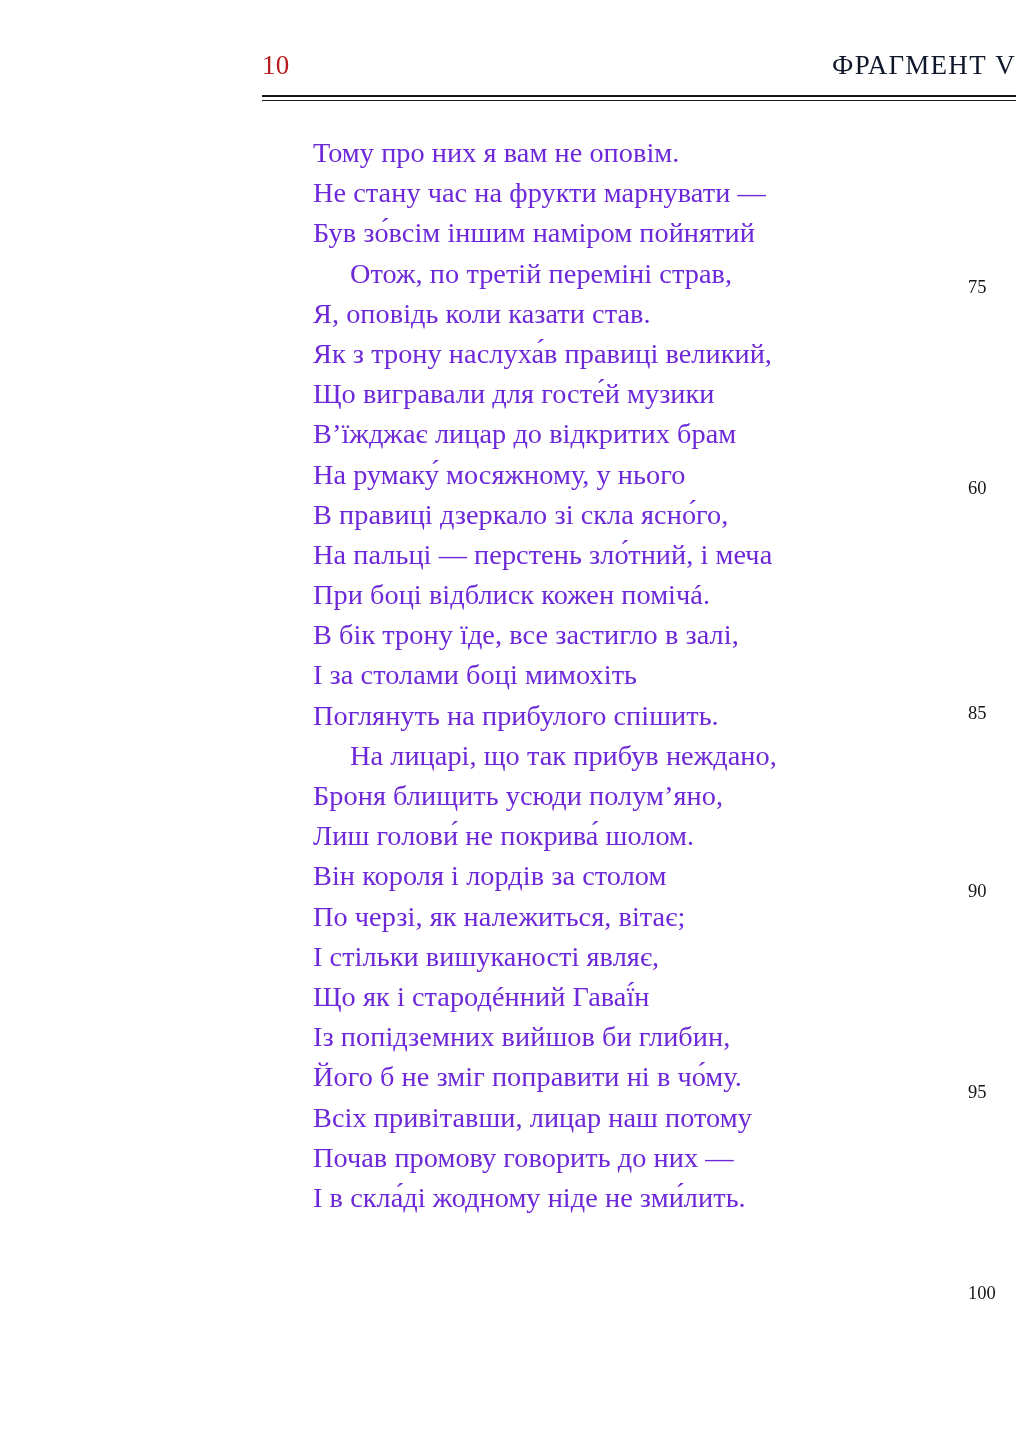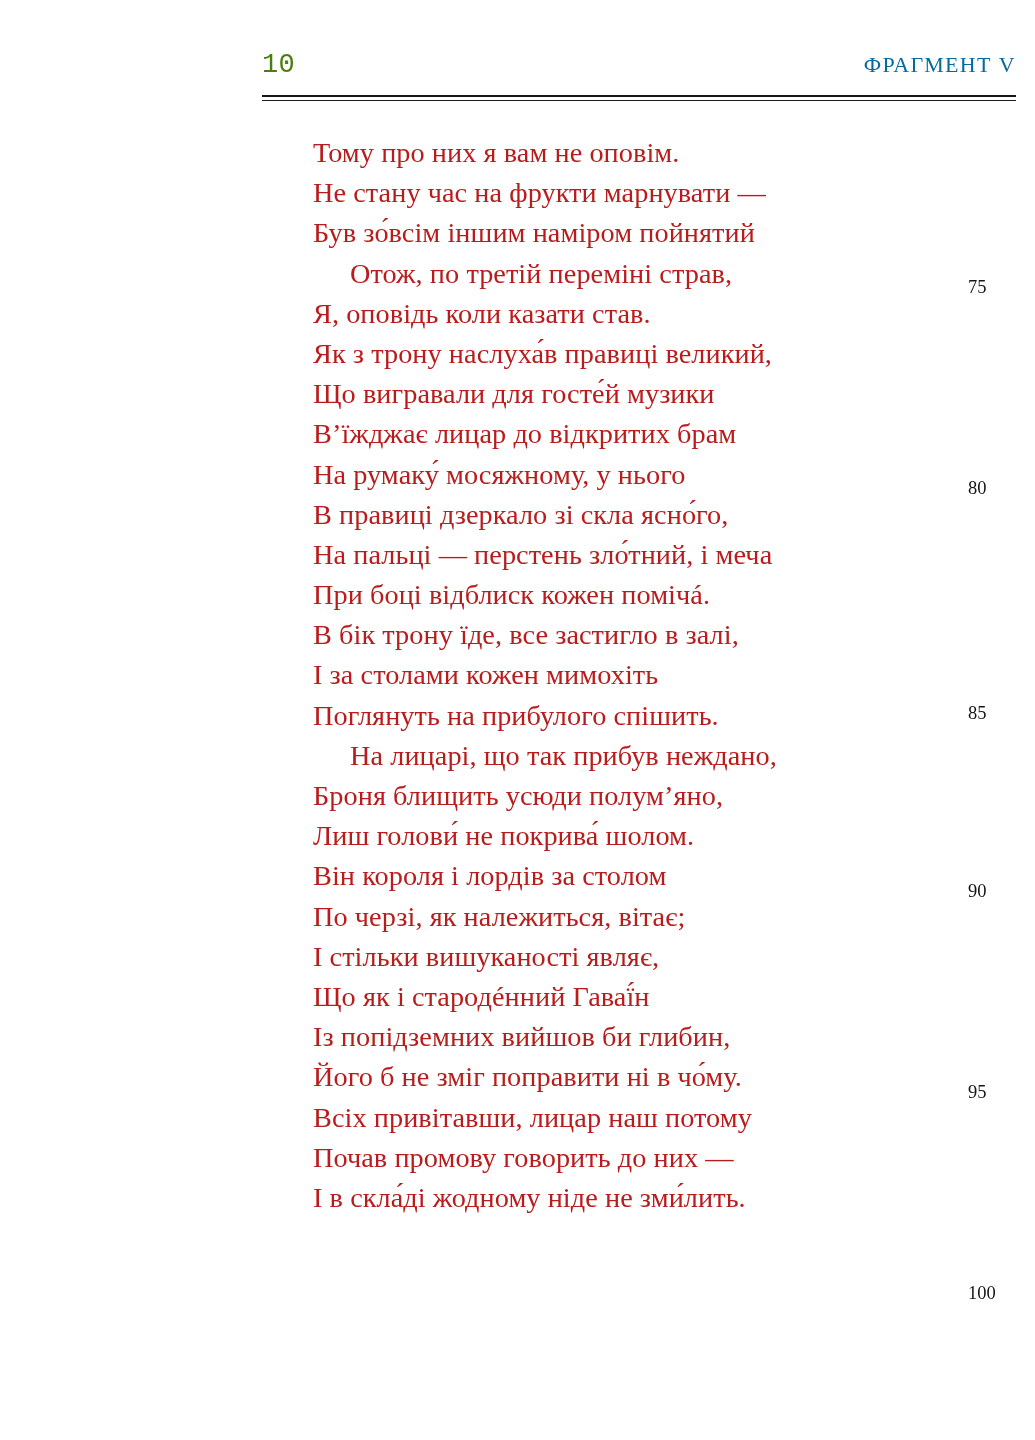--- a/index.html
+++ b/index.html
@@ -27,32 +27,32 @@
     position: absolute;
     left: 262px;
     top: 52px;
     width: 754px;
     height: 34px;
     display: flex;
     align-items: baseline;
     justify-content: space-between;
   }
   .folio {
-    font-family: Liberation Mono, monospace;
+    font-family: Liberation Serif, serif;
     font-size: 27px;
     line-height: 1;
     letter-spacing: 0.2px;
-    color: #4d7c0f;
+    color: #b91c1c;
   }
   .head-title {
     font-family: "Liberation Serif", "DejaVu Serif", serif;
-    font-size: 22px;
+    font-size: 27px;
     line-height: 1;
     letter-spacing: 1.35px;
-    color: #0369a1;
+    color: #0f172a;
     white-space: nowrap;
   }
 
   
   .rule-group {
     position: absolute;
     left: 262px;
     top: 95px;
     width: 754px;
   }
@@ -77,21 +77,21 @@
     top: 133px;
     width: 600px;
   }
   .line {
     position: relative;
     height: 40.2px;
     font-size: 28.3px;
     line-height: 40.2px;
     letter-spacing: 0.05px;
     white-space: nowrap;
-    color: #b91c1c;
+    color: #6d28d9;
   }
   .line.indent {
     padding-left: 37px;
   }
 
   
   .linenos {
     position: absolute;
     left: 0;
     top: 0;
@@ -131,38 +131,38 @@
       <div class="line indent">Отож, по третій переміні страв,</div>
       <div class="line">Я, оповідь коли казати став.</div>
       <div class="line">Як з трону наслуха́в правиці великий,</div>
       <div class="line">Що вигравали для госте́й музики</div>
       <div class="line">В’їжджає лицар до відкритих брам</div>
       <div class="line">На румаку́ мосяжному, у нього</div>
       <div class="line">В правиці дзеркало зі скла ясно́го,</div>
       <div class="line">На пальці — перстень зло́тний, і меча</div>
       <div class="line">При боці відблиск кожен помічá.</div>
       <div class="line">В бік трону їде, все застигло в залі,</div>
-      <div class="line">І за столами кожен мимохіть</div>
+      <div class="line">І за столами боці мимохіть</div>
       <div class="line">Поглянуть на прибулого спішить.</div>
       <div class="line indent">На лицарі, що так прибув нежданo,</div>
       <div class="line">Броня блищить усюди полум’яно,</div>
       <div class="line">Лиш голови́ не покрива́ шолом.</div>
       <div class="line">Він короля і лордів за столом</div>
       <div class="line">По черзі, як належиться, вітає;</div>
       <div class="line">І стільки вишуканості являє,</div>
       <div class="line">Що як і стародéнний Гаваї́н</div>
       <div class="line">Із попідземних вийшов би глибин,</div>
       <div class="line">Його б не зміг поправити ні в чо́му.</div>
       <div class="line">Всіх привітавши, лицар наш потому</div>
       <div class="line">Почав промову говорить до них —</div>
       <div class="line">І в скла́ді жодному ніде не зми́лить.</div>
     </div>
 
   <div class="linenos" id="lineno-layer">
       <div class="lineno" style="top: 278px; left: 968px;">75</div>
-      <div class="lineno" style="top: 479px; left: 968px;">80</div>
+      <div class="lineno" style="top: 479px; left: 968px;">60</div>
       <div class="lineno" style="top: 680px; left: 968px; margin-top: 24px;">85</div>
       <div class="lineno" style="top: 882px; left: 968px;">90</div>
       <div class="lineno" style="top: 1083px; left: 968px;">95</div>
       <div class="lineno" style="top: 1284px; left: 968px;">100</div>
     </div>
 
 </div>
 
 </body></html>

